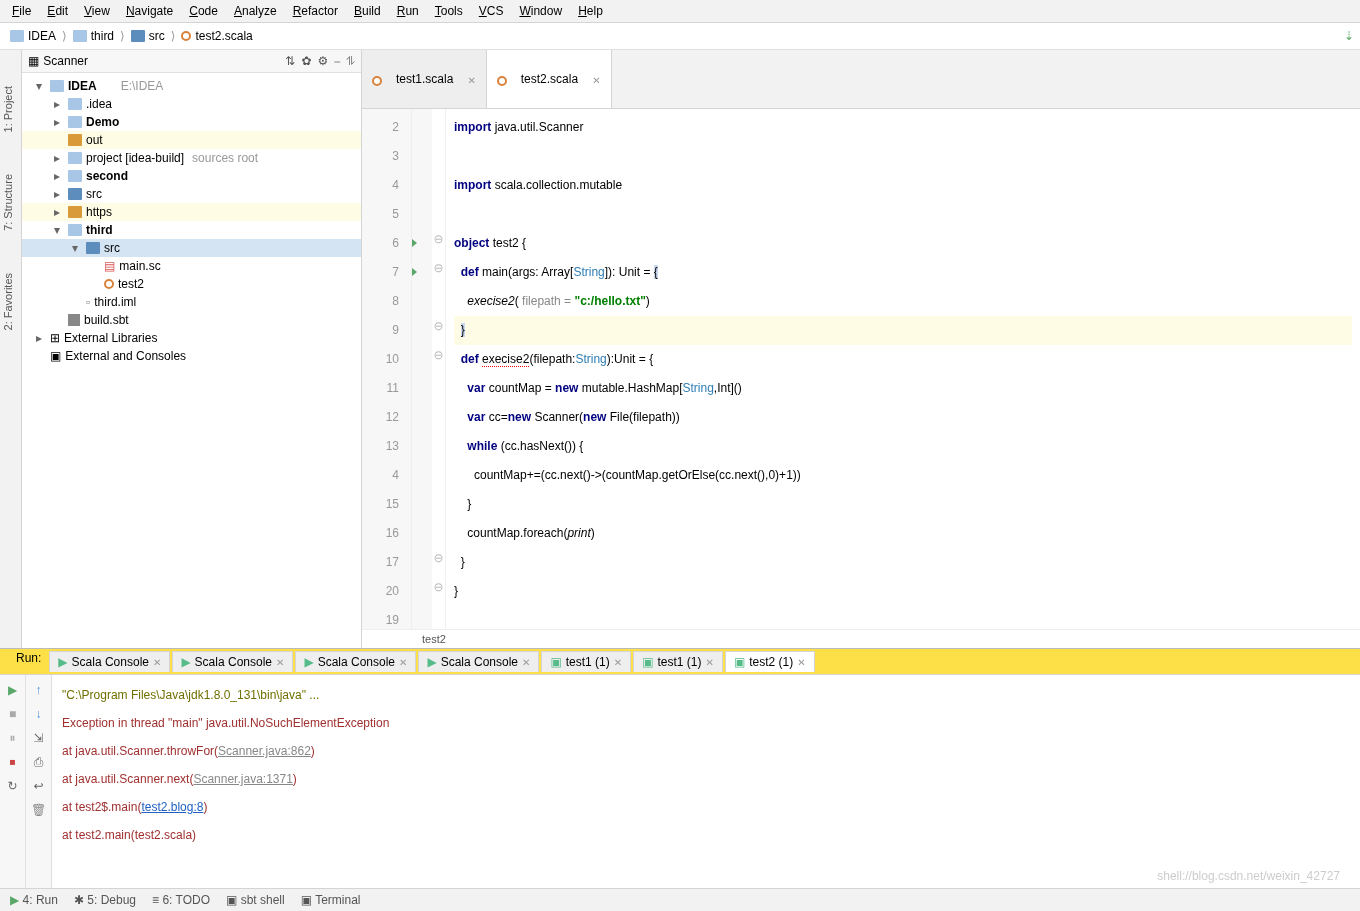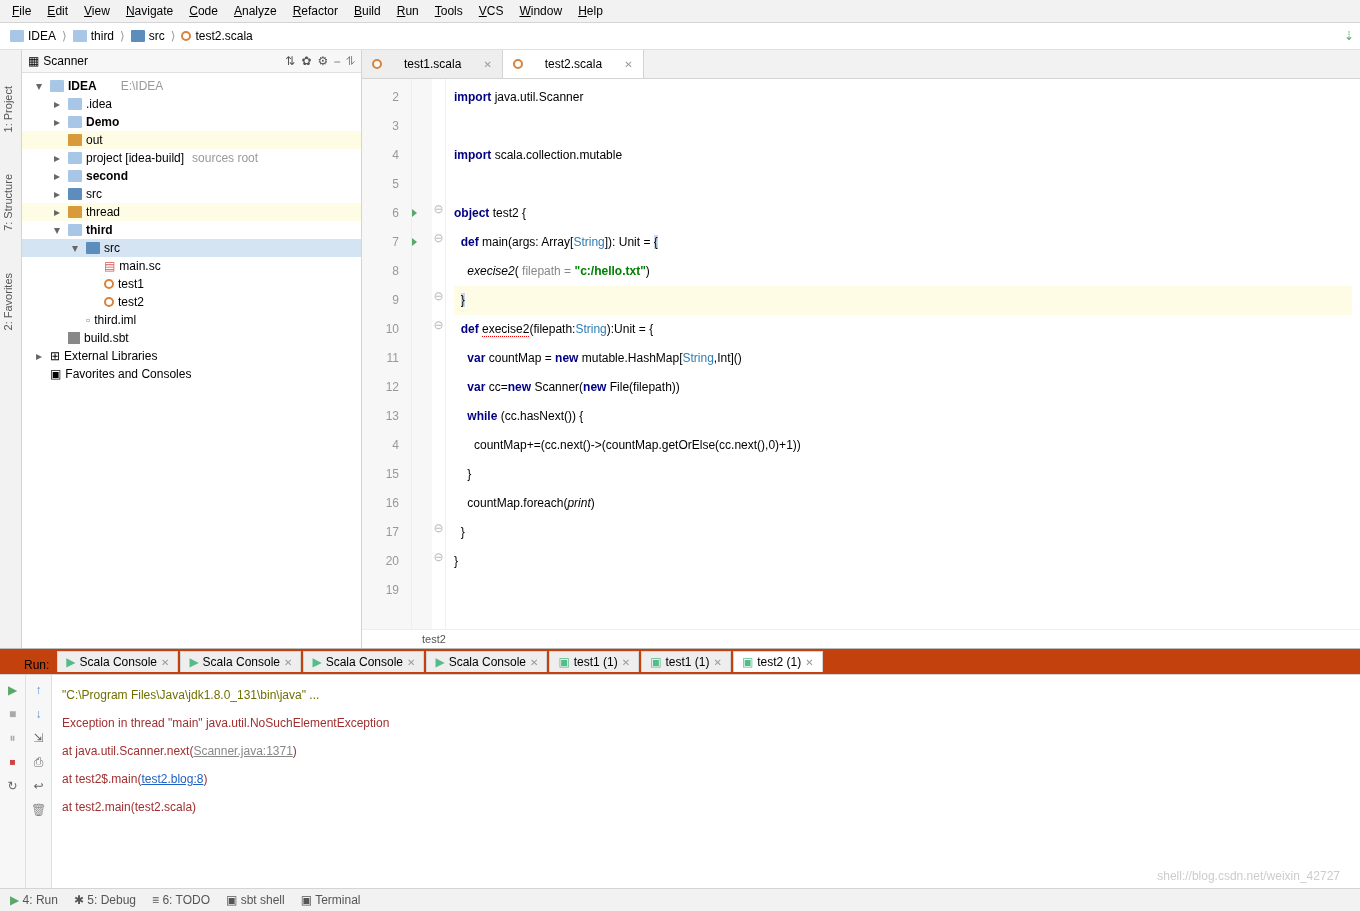--- a/index.html
+++ b/index.html
@@ -27,41 +27,41 @@
 .tree { flex: 1; overflow: auto; padding: 4px 0; font-size: 12px; }
 .tree-row { display: flex; align-items: center; gap: 4px; padding: 2px 4px 2px 0; white-space: nowrap; }
 .tree-row.sel { background: #d5e4f3; }
 .tree-row.hl { background: #fffce6; }
 .tw { display: inline-block; width: 14px; text-align: center; color: #666; cursor: pointer; }
 .indent { display: inline-block; }
 .muted { color: #999; }
 
 .editor-panel { flex: 1; display: flex; flex-direction: column; min-width: 0; }
 .editor-tabs { display: flex; background: #f2f2f2; border-bottom: 1px solid #d4d4d4; }
-.etab { display: flex; align-items: center; gap: 22px; padding: 7px 10px; border-right: 1px solid #d4d4d4; background: #eee; }
+.etab { display: flex; align-items: flex-end; gap: 14px; padding: 22px 10px; border-right: 1px solid #d4d4d4; background: #eee; }
 .etab.active { background: #fff; }
 .close-x { color: #999; font-size: 10px; }
 .editor-body { flex: 1; display: flex; font-family: Consolas, monospace; font-size: 14px; overflow: hidden; }
 .gutter { width: 50px; background: #f7f7f7; border-right: 1px solid #eee; text-align: right; color: #999; padding: 4px 12px 4px 0; line-height: 29px; }
 .run-gutter { width: 20px; background: #f7f7f7; padding-top: 4px; line-height: 29px; }
 .fold-gutter { width: 14px; background: #fff; border-right: 1px solid #f0f0f0; line-height: 29px; text-align: center; color: #bbb; font-size: 9px; }
 .code { flex: 1; padding: 4px 8px; line-height: 29px; white-space: pre; color: #000; }
 .kw { color: #000080; font-weight: bold; }
 .ty { color: #2e7db3; }
 .str { color: #008000; font-weight: bold; }
 .it { font-style: italic; }
 .param { color: #888; }
 .hl-line { background: #fffce6; display: inline-block; width: 100%; }
 .sel-brace { background: #c8d8f0; }
 .red-squig { border-bottom: 1px dotted red; }
 
 .crumb-bar { padding: 3px 60px; font-size: 11px; color: #555; border-top: 1px solid #eee; background: #fff; }
 
 .run-panel { height: 240px; border-top: 1px solid #bbb; display: flex; flex-direction: column; }
-.run-header { display: flex; align-items: flex-end; padding: 2px 24px; background: #c2410c; border-bottom: 1px solid #d4d4d4; font-size: 12px; }
+.run-header { display: flex; align-items: flex-start; padding: 2px 16px; background: #fde047; border-bottom: 1px solid #d4d4d4; font-size: 12px; }
 .run-tabs { display: flex; gap: 2px; margin-left: 8px; }
 .rtab { display: flex; align-items: center; gap: 4px; padding: 3px 8px; background: #eee; border: 1px solid #d4d4d4; border-bottom: none; }
 .rtab.active { background: #fff; }
 .run-body { flex: 1; display: flex; }
 .run-toolbar { width: 26px; background: #f7f7f7; border-right: 1px solid #e0e0e0; display: flex; flex-direction: column; gap: 10px; padding: 8px 4px; align-items: center; color: #666; }
 .run-toolbar2 { width: 26px; background: #f7f7f7; border-right: 1px solid #e0e0e0; display: flex; flex-direction: column; gap: 10px; padding: 8px 4px; align-items: center; color: #666; }
 .console { flex: 1; padding: 6px 10px; font-family: Consolas, monospace; font-size: 14px; line-height: 28px; overflow: auto; }
 .console .cmd { color: #707000; }
 .console .err { color: #a03030; }
 .console .link { color: #2160c4; text-decoration: underline; }
@@ -180,21 +180,21 @@
         <div class="tree-row">
           <span class="indent" style="width:24px"></span>
           <span class="tw">▸</span>
           <span class="folder-ico blue"></span>
           <span style="">src</span>
         </div>
         <div class="tree-row hl">
           <span class="indent" style="width:24px"></span>
           <span class="tw">▸</span>
           <span class="folder-ico orange"></span>
-          <span style="">thread</span>
+          <span style="">https</span>
         </div>
         <div class="tree-row">
           <span class="indent" style="width:24px"></span>
           <span class="tw">▾</span>
           <span class="folder-ico"></span>
           <span style="font-weight:bold">third</span>
         </div>
         <div class="tree-row sel">
           <span class="indent" style="width:42px"></span>
           <span class="tw">▾</span>
@@ -204,26 +204,20 @@
         <div class="tree-row">
           <span class="indent" style="width:60px"></span>
           <span class="tw"></span>
           <span style="color:#d55">▤</span>
           <span style="">main.sc</span>
         </div>
         <div class="tree-row">
           <span class="indent" style="width:60px"></span>
           <span class="tw"></span>
           <span class="scala-ico"></span>
-          <span style="">test1</span>
-        </div>
-        <div class="tree-row">
-          <span class="indent" style="width:60px"></span>
-          <span class="tw"></span>
-          <span class="scala-ico"></span>
           <span style="">test2</span>
         </div>
         <div class="tree-row">
           <span class="indent" style="width:42px"></span>
           <span class="tw"></span>
           <span style="color:#888">▫</span>
           <span style="">third.iml</span>
         </div>
         <div class="tree-row">
           <span class="indent" style="width:24px"></span>
@@ -234,21 +228,21 @@
         <div class="tree-row">
           <span class="indent" style="width:6px"></span>
           <span class="tw">▸</span>
           <span>⊞</span>
           <span style="">External Libraries</span>
         </div>
         <div class="tree-row">
           <span class="indent" style="width:6px"></span>
           <span class="tw"></span>
           <span>▣</span>
-          <span style="">Favorites and Consoles</span>
+          <span style="">External and Consoles</span>
         </div>
       </div>
   </div>
 
   <div class="editor-panel">
     <div class="editor-tabs" id="editor-tabs">
         <div class="etab">
           <span class="scala-ico"></span>
           <span>test1.scala</span>
           <span class="close-x">✕</span>
@@ -379,20 +373,21 @@
       <span class="arrow-up">↑</span>
       <span class="arrow-down">↓</span>
       <span>⇲</span>
       <span>⎙</span>
       <span>↩</span>
       <span class="trash">🗑</span>
     </div>
     <div class="console" id="console">
         <div class="cmd">"C:\Program Files\Java\jdk1.8.0_131\bin\java" ...</div>
         <div class="err">Exception in thread "main" java.util.NoSuchElementException</div>
+        <div class="err">    at java.util.Scanner.throwFor(<span class="link" style="color:#888">Scanner.java:862</span>)</div>
         <div class="err">    at java.util.Scanner.next(<span class="link" style="color:#888">Scanner.java:1371</span>)</div>
         <div class="err">    at test2$.main(<span class="link" style="">test2.blog:8</span>)</div>
         <div class="err">    at test2.main(test2.scala)</div>
       </div>
   </div>
 </div>
 
 <div class="statusbar" id="statusbar">
     <span><span class="green">▶</span> 4: Run</span>
     <span><span>✱</span> 5: Debug</span>

